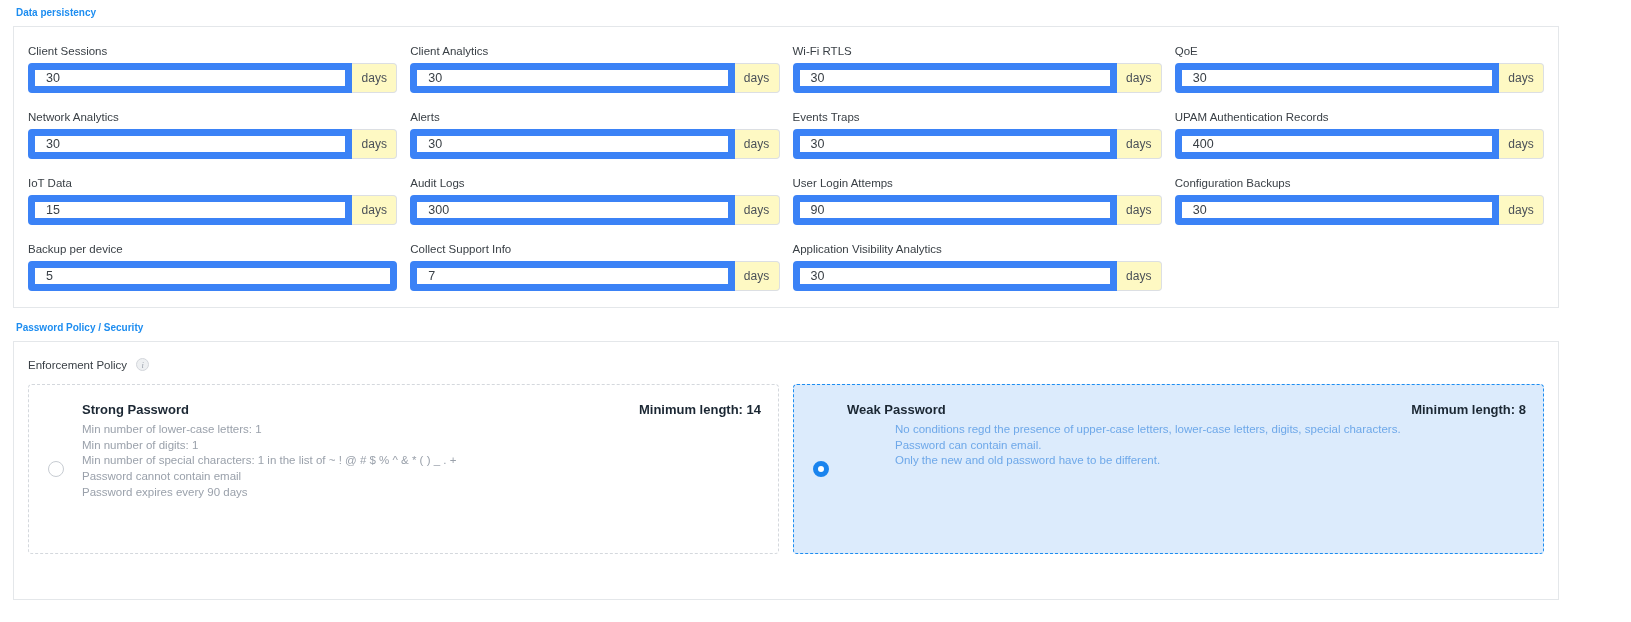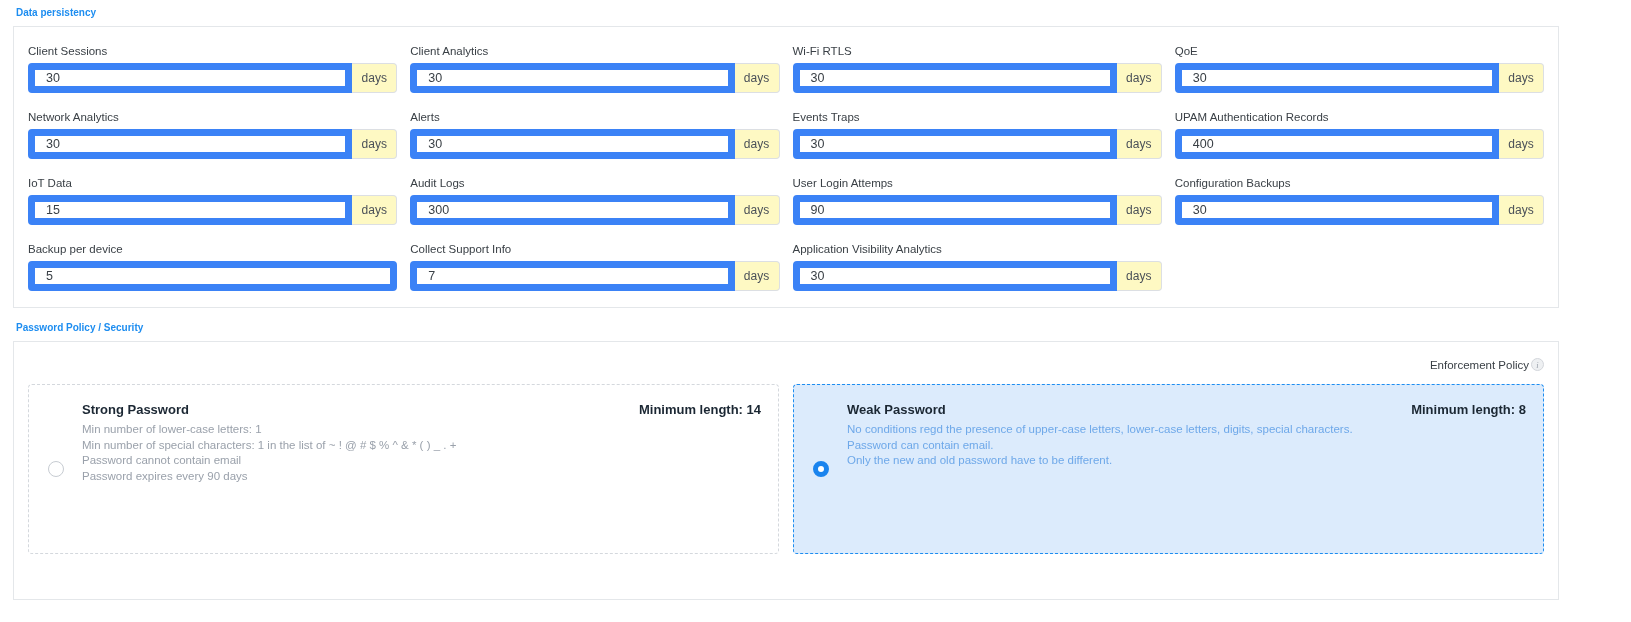--- a/index.html
+++ b/index.html
@@ -63,24 +63,23 @@
     border-radius: 0 4px 4px 0;
     background: #fef9c3;
     color: #4a5058;
     font-size: 12px;
     display: flex; align-items: center; justify-content: center;
   }
 
   
   .card-policy { padding: 16px 14px 45px 14px; }
   .enforcement-row {
-    display: flex; align-items: center; gap: 2px;
+    display: flex; align-items: center; gap: 9px;
     font-size: 11.5px; color: #3a4046;
     margin-bottom: 13px;
-    justify-content: flex-end;
   }
   .info-icon {
     width: 13px; height: 13px;
     border-radius: 50%;
     background: #eef0f2;
     border: 1px solid #d3d6db;
     color: #9aa1ab;
     font-size: 8.5px;
     display: inline-flex; align-items: center; justify-content: center;
     font-style: italic;
@@ -121,21 +120,21 @@
   }
   .option-title, .option-minlen {
     font-size: 13px; font-weight: bold; color: #1b2733;
   }
   .rules { list-style: none; margin-top: 5px; }
   .rules li {
     font-size: 11.5px;
     line-height: 15.7px;
     color: #9aa1ab;
   }
-  .option-card.selected .rules li { color: #6ea8e9; }
+  .option-card.selected .rules li { color: #6ea8e9; margin-left: 48px; }
 </style>
 </head>
 <body>
 
 <div class="page">
 
   <div class="section-title">Data persistency</div>
 
   <div class="card card-fields">
     <div class="fields-grid">
@@ -273,20 +272,21 @@
     <div class="radio-col">
       <span class="radio"></span>
     </div>
     <div class="option-body">
       <div class="option-head">
         <span class="option-title">Strong Password</span>
         <span class="option-minlen">Minimum length: 14</span>
       </div>
       <ul class="rules">
               <li>Min number of lower-case letters: 1</li>
+              <li>Min number of digits: 1</li>
               <li>Min number of special characters: 1 in the list of ~ ! @ # $ % ^ &amp; * ( ) _ . +</li>
               <li>Password cannot contain email</li>
               <li>Password expires every 90 days</li>
             </ul>
     </div>
   </div>
 
   <div class="option-card selected">
     <div class="radio-col">
       <span class="radio checked"></span>

